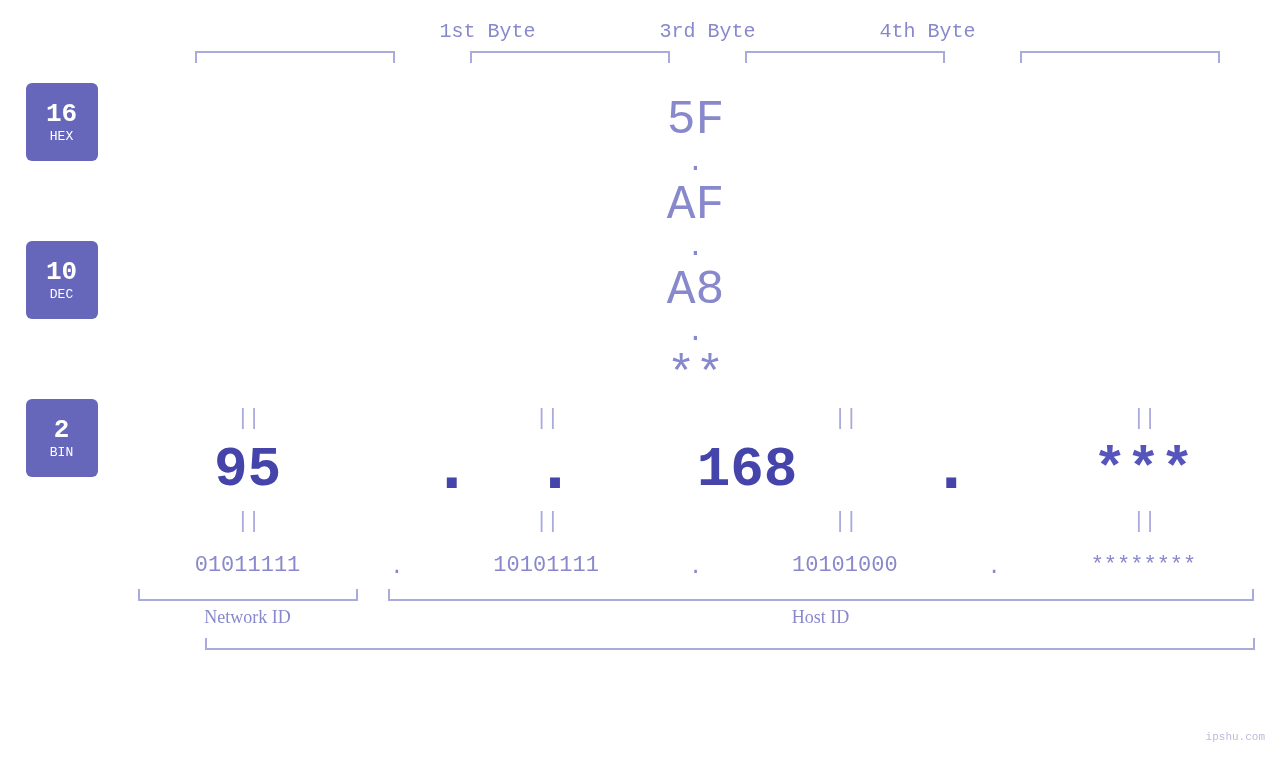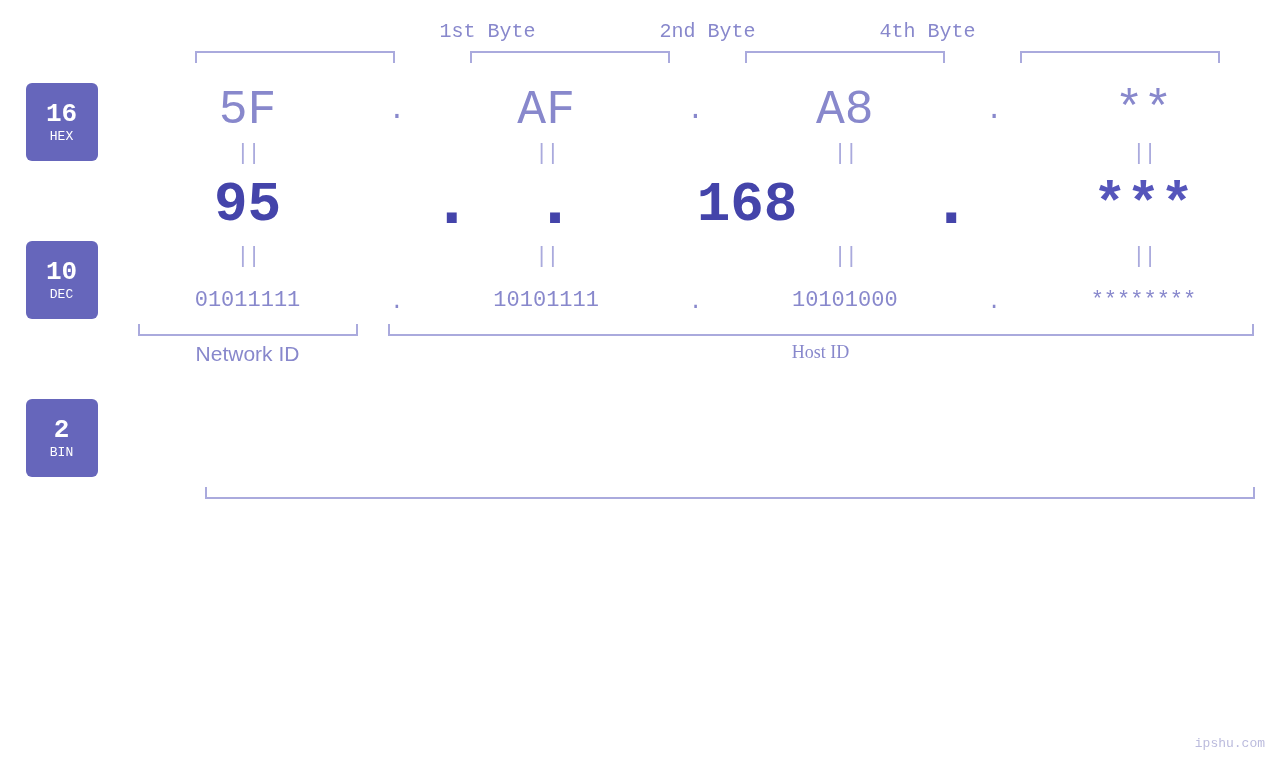--- a/index.html
+++ b/index.html
@@ -106,21 +106,21 @@
     }
 
     
     .data-row {
       display: flex;
       align-items: center;
       justify-content: space-between;
       width: 100%;
     }
 
-    .hex-row { margin-top: 10px; margin-bottom: 0px; }
+    .hex-row { margin-top: 20px; margin-bottom: 0px; flex-direction: column; }
     .equal-row { margin: 4px 0; }
     .dec-row { margin-bottom: 0px; }
     .bin-row { margin-top: 12px; margin-bottom: 0px; }
 
     .byte-cell {
       width: 220px;
       text-align: center;
       display: flex;
       align-items: center;
       justify-content: center;
@@ -177,43 +177,43 @@
       font-size: 36px;
       color: #5555bb;
       font-family: 'Courier New', monospace;
       text-align: center;
       margin-top: 14px;
     }
 
     
     .watermark {
       position: absolute;
-      bottom: 16px;
+      bottom: 24px;
       right: 20px;
-      font-size: 13px;
+      font-size: 11px;
       color: #bbbbdd;
       font-family: 'Courier New', monospace;
     }
 
     
     .masked {
       color: #8888cc;
     }
     .masked-large {
       color: #5555bb;
     }
   </style>
 </head>
 <body>
 
 <div class="main-container">
 
   <div class="byte-headers">
     <div class="byte-header">1st Byte</div>
-    <div class="byte-header">2nd Byte</div>
+    <div class="byte-header">3rd Byte</div>
     <div class="byte-header">4th Byte</div>
   </div>
 
   <div class="bracket-row">
     <div class="bracket"></div>
     <div class="bracket"></div>
     <div class="bracket"></div>
     <div class="bracket"></div>
   </div>
 
@@ -325,21 +325,21 @@
 
       <div style="display:flex; width:100%; margin-top:8px;">
 
         <div style="width:220px; height:12px; border:2px solid #aaaadd; border-top:none; margin:0;"></div>
         <div style="width:30px;"></div>
 
         <div style="flex:1; height:12px; border:2px solid #aaaadd; border-top:none; margin:0;"></div>
       </div>
 
       <div style="display:flex; width:100%; margin-top:6px;">
-        <div style="width:220px; text-align:center; color:#8888cc; font-size:21px; font-family:Liberation Sans, sans-serif;">Network ID</div>
+        <div style="width:220px; text-align:center; color:#8888cc; font-size:18px; font-family:Liberation Serif, serif;">Network ID</div>
         <div style="width:30px;"></div>
         <div style="flex:1; text-align:center; color:#8888cc; font-size:18px; font-family:Liberation Serif, serif;">Host ID</div>
       </div>
 
     </div>
   </div>
 
   <div style="width:1050px; margin-left:175px; height:12px; border:2px solid #aaaadd; border-top:none; margin-top:10px;"></div>
 
 

